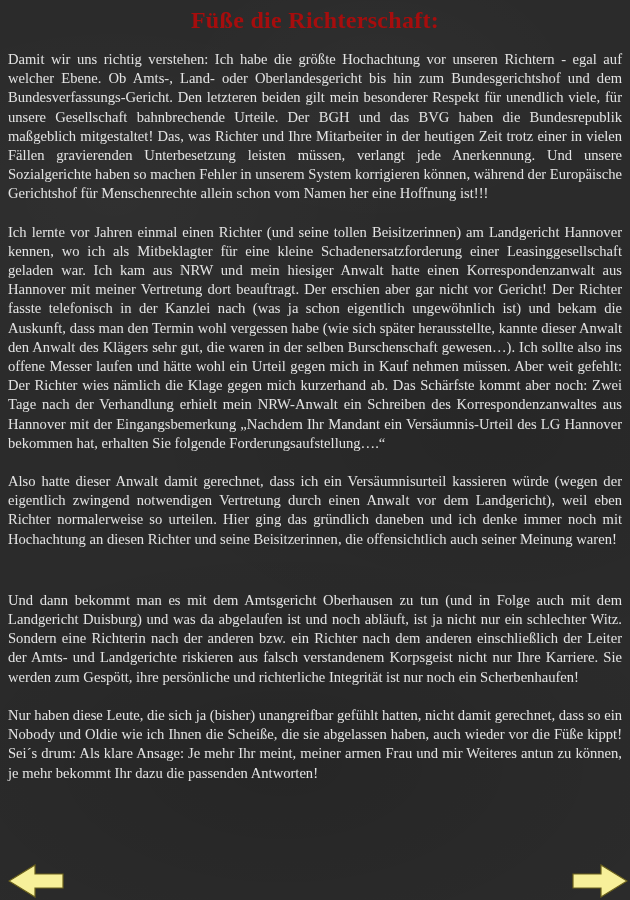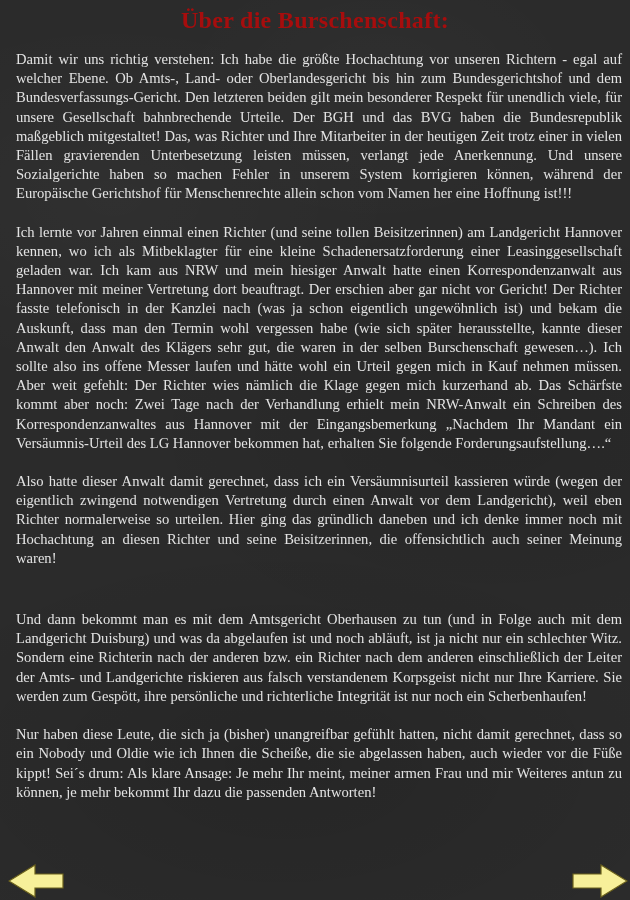--- a/index.html
+++ b/index.html
@@ -29,42 +29,42 @@
     color:var(--title-red);
     letter-spacing:0.3px;
   }
   .article{
     padding:0 8px;
     color:var(--body-text);
     font-size:14.6px;
     line-height:19.2px;
     text-align:justify;
   }
-  .article p{margin:19px 0 0 8px;}
+  .article p{margin:19px 0 0 0;}
   .article p.gap-large{margin-top:42px;}
   .article p:first-of-type{margin-top:16px;}
   .arrow-btn{
     position:absolute;top:864px;width:56px;height:34px;
     background:none;border:none;padding:0;margin:0;cursor:pointer;
     display:block;line-height:0;
   }
   .arrow-btn.left{left:8px;}
   .arrow-btn.right{left:572px;}
   .arrow-icon{width:56px;height:34px;display:block;}
   .arrow-icon polygon{
     fill:var(--arrow-yellow);
     stroke:var(--arrow-outline);
     stroke-width:1.2;
     stroke-linejoin:miter;
   }
 </style>
 </head>
 <body>
 
-<h1 class="page-title">Über die Burschenschaft:</h1>
+<h1 class="page-title">Füße die Richterschaft:</h1>
 
 <div class="article">
   <p>Damit wir uns richtig verstehen: Ich habe die größte Hochachtung vor unseren Richtern - egal auf welcher Ebene. Ob Amts-, Land- oder Oberlandesgericht bis hin zum Bundesgerichtshof und dem Bundesverfassungs-Gericht. Den letzteren beiden gilt mein besonderer Respekt für unendlich viele, für unsere Gesellschaft bahnbrechende Urteile. Der BGH und das BVG haben die Bundesrepublik maßgeblich mitgestaltet! Das, was Richter und Ihre Mitarbeiter in der heutigen Zeit trotz einer in vielen Fällen gravierenden Unterbesetzung leisten müssen, verlangt jede Anerkennung. Und unsere Sozialgerichte haben so machen Fehler in unserem System korrigieren können, während der Europäische Gerichtshof für Menschenrechte allein schon vom Namen her eine Hoffnung ist!!!</p>
   <p>Ich lernte vor Jahren einmal einen Richter (und seine tollen Beisitzerinnen) am Landgericht Hannover kennen, wo ich als Mitbeklagter für eine kleine Schadenersatzforderung einer Leasinggesellschaft geladen war. Ich kam aus NRW und mein hiesiger Anwalt hatte einen Korrespondenzanwalt aus Hannover mit meiner Vertretung dort beauftragt. Der erschien aber gar nicht vor Gericht! Der Richter fasste telefonisch in der Kanzlei nach (was ja schon eigentlich ungewöhnlich ist) und bekam die Auskunft, dass man den Termin wohl vergessen habe (wie sich später herausstellte, kannte dieser Anwalt den Anwalt des Klägers sehr gut, die waren in der selben Burschenschaft gewesen…). Ich sollte also ins offene Messer laufen und hätte wohl ein Urteil gegen mich in Kauf nehmen müssen. Aber weit gefehlt: Der Richter wies nämlich die Klage gegen mich kurzerhand ab. Das Schärfste kommt aber noch: Zwei Tage nach der Verhandlung erhielt mein NRW-Anwalt ein Schreiben des Korrespondenzanwaltes aus Hannover mit der Eingangsbemerkung „Nachdem Ihr Mandant ein Versäumnis-Urteil des LG Hannover bekommen hat, erhalten Sie folgende Forderungsaufstellung….“</p>
   <p>Also hatte dieser Anwalt damit gerechnet, dass ich ein Versäumnisurteil kassieren würde (wegen der eigentlich zwingend notwendigen Vertretung durch einen Anwalt vor dem Landgericht), weil eben Richter normalerweise so urteilen. Hier ging das gründlich daneben und ich denke immer noch mit Hochachtung an diesen Richter und seine Beisitzerinnen, die offensichtlich auch seiner Meinung waren!</p>
   <p class="gap-large">Und dann bekommt man es mit dem Amtsgericht Oberhausen zu tun (und in Folge auch mit dem Landgericht Duisburg) und was da abgelaufen ist und noch abläuft, ist ja nicht nur ein schlechter Witz. Sondern eine Richterin nach der anderen bzw. ein Richter nach dem anderen einschließlich der Leiter der Amts- und Landgerichte riskieren aus falsch verstandenem Korpsgeist nicht nur Ihre Karriere. Sie werden zum Gespött, ihre persönliche und richterliche Integrität ist nur noch ein Scherbenhaufen!</p>
   <p>Nur haben diese Leute, die sich ja (bisher) unangreifbar gefühlt hatten, nicht damit gerechnet, dass so ein Nobody und Oldie wie ich Ihnen die Scheiße, die sie abgelassen haben, auch wieder vor die Füße kippt! Sei´s drum: Als klare Ansage: Je mehr Ihr meint, meiner armen Frau und mir Weiteres antun zu können, je mehr bekommt Ihr dazu die passenden Antworten!</p>
 </div>
 
 <button class="arrow-btn left" aria-label="previous page">

